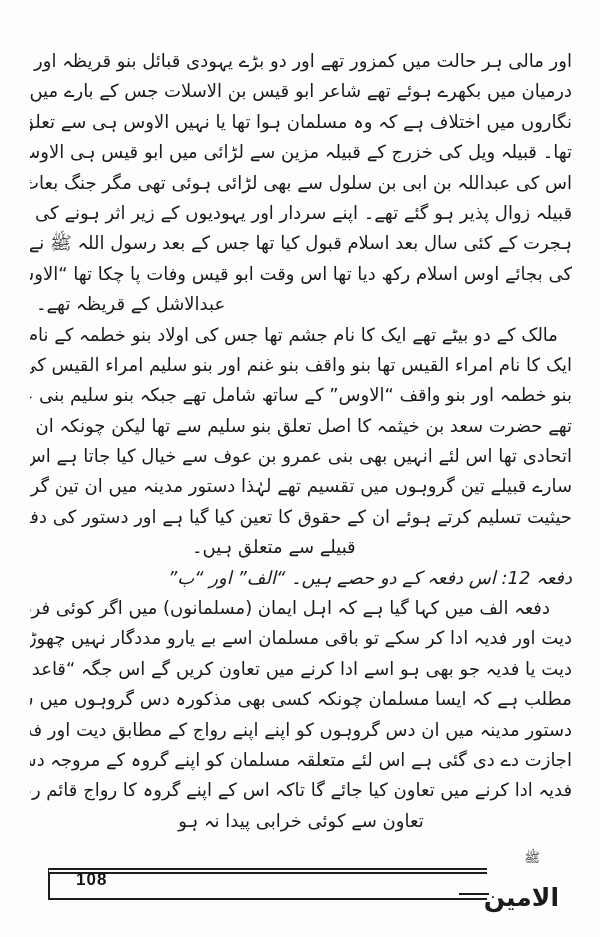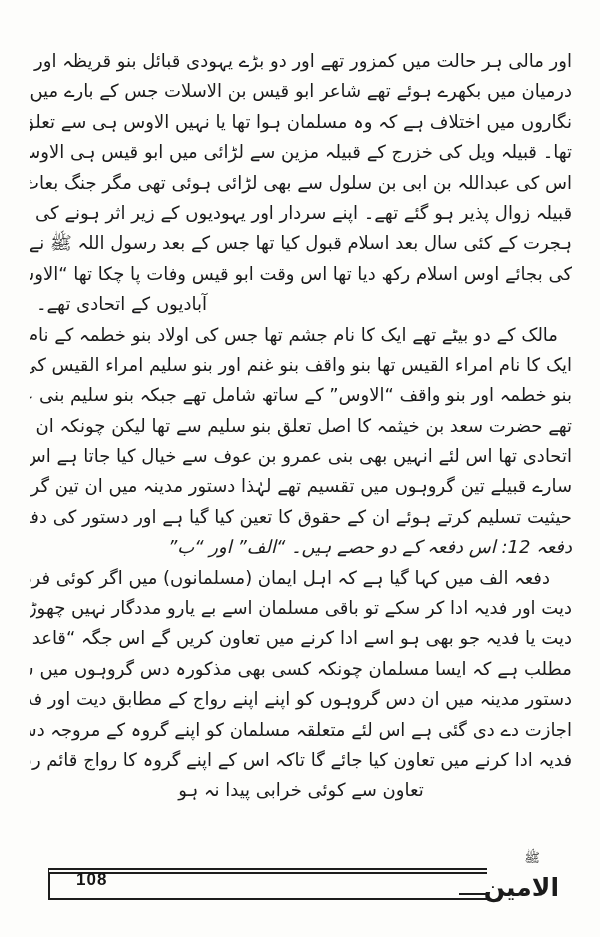--- a/index.html
+++ b/index.html
@@ -79,21 +79,21 @@
     font-size: 13px;
     line-height: 14px;
     margin-top: 2px;
     margin-left: 18px;
   }
   .footer-logo .logo-text {
     display: block;
     font-size: 25px;
     line-height: 30px;
     font-weight: bold;
-    margin-top: 8px;
+    margin-top: 18px;
   }
   .footer-logo .logo-rule {
     position: absolute;
     left: -28px;
     bottom: 16px;
     width: 30px;
     height: 2px;
     background: #1d1d1d;
   }
 </style>
@@ -105,29 +105,30 @@
   <div class="text-block">
 
     <div class="ln">اور مالی ہر حالت میں کمزور تھے اور دو بڑے یہودی قبائل بنو قریظہ اور بنو نضیر کی آبادیوں کے</div>
     <div class="ln">درمیان میں بکھرے ہوئے تھے شاعر ابو قیس بن الاسلات جس کے بارے میں مورخین اور سیرت</div>
     <div class="ln">نگاروں میں اختلاف ہے کہ وہ مسلمان ہوا تھا یا نہیں الاوس ہی سے تعلق رکھتا تھا اور ان کا سردار</div>
     <div class="ln">تھا۔ قبیلہ ویل کی خزرج کے قبیلہ مزین سے لڑائی میں ابو قیس ہی الاوس کا کمانڈار تھا ایک دفعہ</div>
     <div class="ln">اس کی عبداللہ بن ابی بن سلول سے بھی لڑائی ہوئی تھی مگر جنگ بعاث کے بعد اس کی قیادت اور</div>
     <div class="ln">قبیلہ زوال پذیر ہو گئے تھے۔ اپنے سردار اور یہودیوں کے زیر اثر ہونے کی وجہ سے الاوس نے</div>
     <div class="ln">ہجرت کے کئی سال بعد اسلام قبول کیا تھا جس کے بعد رسول اللہ ﷺ نے اس کا نام اوس منات</div>
     <div class="ln">کی بجائے اوس اسلام رکھ دیا تھا اس وقت ابو قیس وفات پا چکا تھا “الاوس” کے کچھ گھرانے بنو</div>
-    <div class="ln end-left">آبادیوں کے اتحادی تھے۔</div>
+    <div class="ln end-left">عبدالاشل کے قریظہ تھے۔</div>
 
     <div class="ln indent-first-sm">مالک کے دو بیٹے تھے ایک کا نام جشم تھا جس کی اولاد بنو خطمہ کے نام سے جانی جاتی تھی اور</div>
     <div class="ln">ایک کا نام امراء القیس تھا بنو واقف بنو غنم اور بنو سلیم امراء القیس کی اولاد تھے ہجرت کے وقت</div>
     <div class="ln">بنو خطمہ اور بنو واقف “الاوس” کے ساتھ شامل تھے جبکہ بنو سلیم بنی عمرو بن عوف کے اتحادی</div>
     <div class="ln">تھے حضرت سعد بن خیثمہ کا اصل تعلق بنو سلیم سے تھا لیکن چونکہ ان کا قبیلہ بنی عمرو بن عوف کا</div>
     <div class="ln">اتحادی تھا اس لئے انہیں بھی بنی عمرو بن عوف سے خیال کیا جاتا ہے اس لحاظ سے اوس کے</div>
     <div class="ln">سارے قبیلے تین گروہوں میں تقسیم تھے لہٰذا دستور مدینہ میں ان تین گروہوں کی الگ الگ</div>
     <div class="ln">حیثیت تسلیم کرتے ہوئے ان کے حقوق کا تعین کیا گیا ہے اور دستور کی دفعہ نو سے گیارہ تک اوس</div>
+    <div class="ln end-midleft">قبیلے سے متعلق ہیں۔</div>
 
     <div class="ln clause">دفعہ 12: اس دفعہ کے دو حصے ہیں۔ “الف” اور “ب”</div>
 
     <div class="ln indent-first">دفعہ الف میں کہا گیا ہے کہ اہل ایمان (مسلمانوں) میں اگر کوئی فرد اس قابل نہ ہو کہ وہ</div>
     <div class="ln">دیت اور فدیہ ادا کر سکے تو باقی مسلمان اسے بے یارو مددگار نہیں چھوڑیں گے بلکہ وہ اس کے ذمہ</div>
     <div class="ln">دیت یا فدیہ جو بھی ہو اسے ادا کرنے میں تعاون کریں گے اس جگہ “قاعدہ کے مطابق” کا یہ</div>
     <div class="ln">مطلب ہے کہ ایسا مسلمان چونکہ کسی بھی مذکورہ دس گروہوں میں سے ہو سکتا ہے اور کیونکہ</div>
     <div class="ln">دستور مدینہ میں ان دس گروہوں کو اپنے اپنے رواج کے مطابق دیت اور فدیہ ادا کرنے کی</div>
     <div class="ln">اجازت دے دی گئی ہے اس لئے متعلقہ مسلمان کو اپنے گروہ کے مروجہ دستور کے مطابق دیت یا</div>
     <div class="ln">فدیہ ادا کرنے میں تعاون کیا جائے گا تاکہ اس کے اپنے گروہ کا رواج قائم رہے اور اس پر عمل نہ</div>

